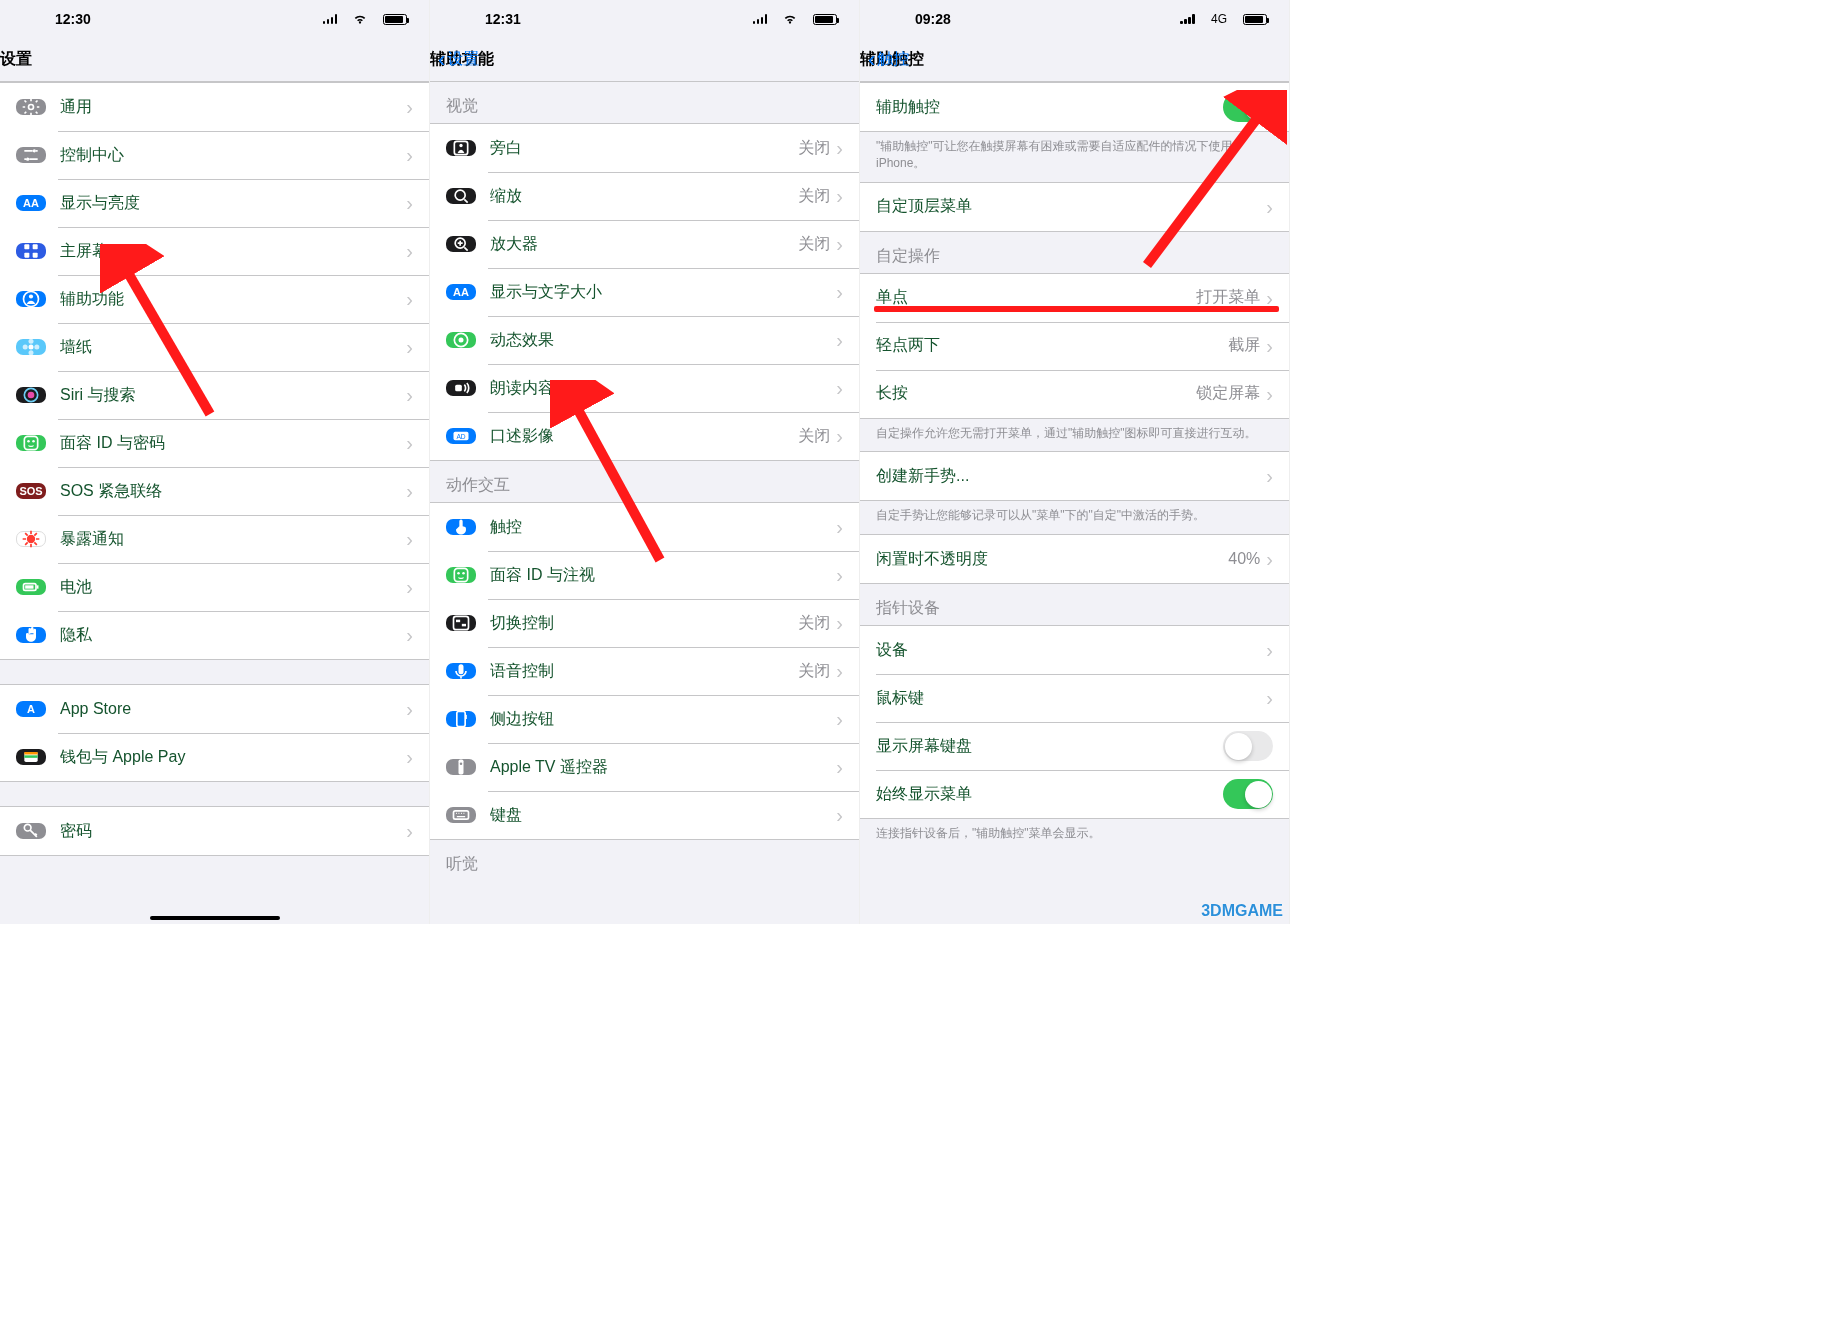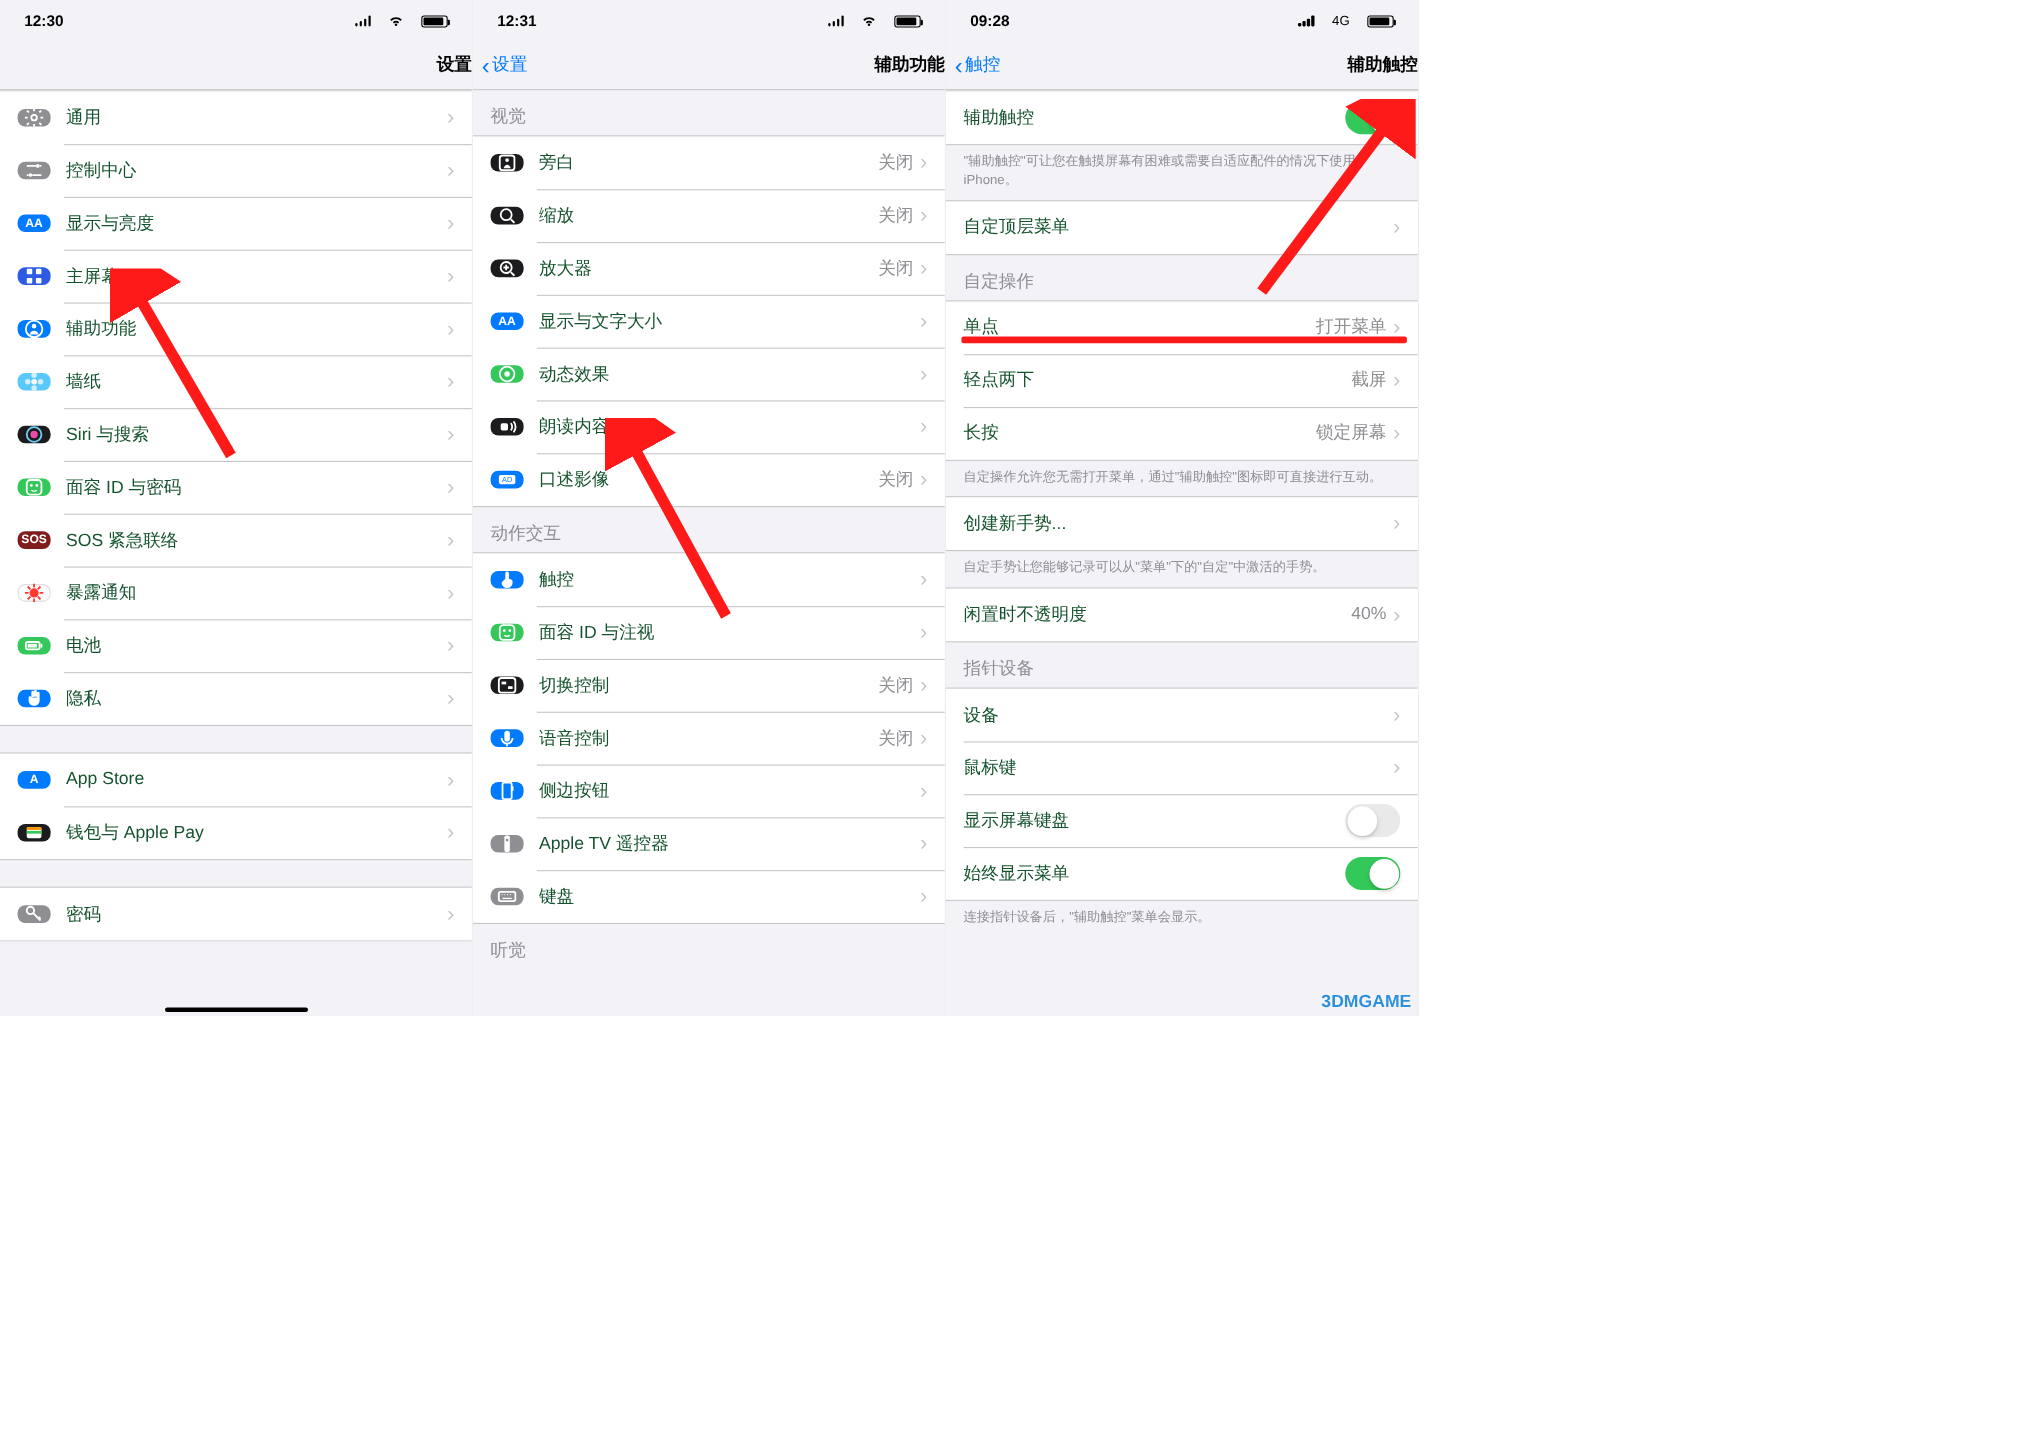--- a/index.html
+++ b/index.html
@@ -21,39 +21,40 @@
 }
 .status-bar {
   height: 38px;
   display: flex;
   align-items: center;
   justify-content: space-between;
   padding: 0 22px;
   background: #f2f2f7;
   font-size: 14px;
   font-weight: 600;
+  margin-left: 33px;
 }
 .status-right { display: flex; align-items: center; gap: 16px; }
 .signal-bars { display: inline-flex; align-items: flex-end; gap: 1.5px; height: 10px; }
 .signal-bars span { width: 2.5px; background: #000; border-radius: 1px; }
 .signal-bars span:nth-child(1){height:3px}
 .signal-bars span:nth-child(2){height:5px}
 .signal-bars span:nth-child(3){height:7px}
 .signal-bars span:nth-child(4){height:10px}
 .battery { width: 24px; height: 11px; border: 1px solid #000; border-radius: 2.5px; position: relative; }
 .battery::after { content:''; position:absolute; right:-3px; top:3px; width:2px; height:5px; background:#000; border-radius:0 1px 1px 0; }
 .battery-fill { position:absolute; left:1px; top:1px; bottom:1px; width:18px; background:#000; border-radius:1px; }
 .wifi-icon { width: 14px; height: 14px; }
 .network-label { font-size: 12px; font-weight: 500; }
 
 .nav-bar {
   height: 44px;
   display: flex;
   align-items: center;
-  justify-content: flex-end;
+  justify-content: flex-start;
   position: relative;
   background: #f2f2f7;
   border-bottom: 0.5px solid #c6c6c8;
 }
 .nav-title { font-size: 16px; font-weight: 600; }
 .nav-back {
   position: absolute; left: 8px; display: flex; align-items: center;
   color: #007aff; font-size: 16px;
 }
 .nav-back .chev { font-size: 22px; margin-right: 2px; line-height: 1; }

